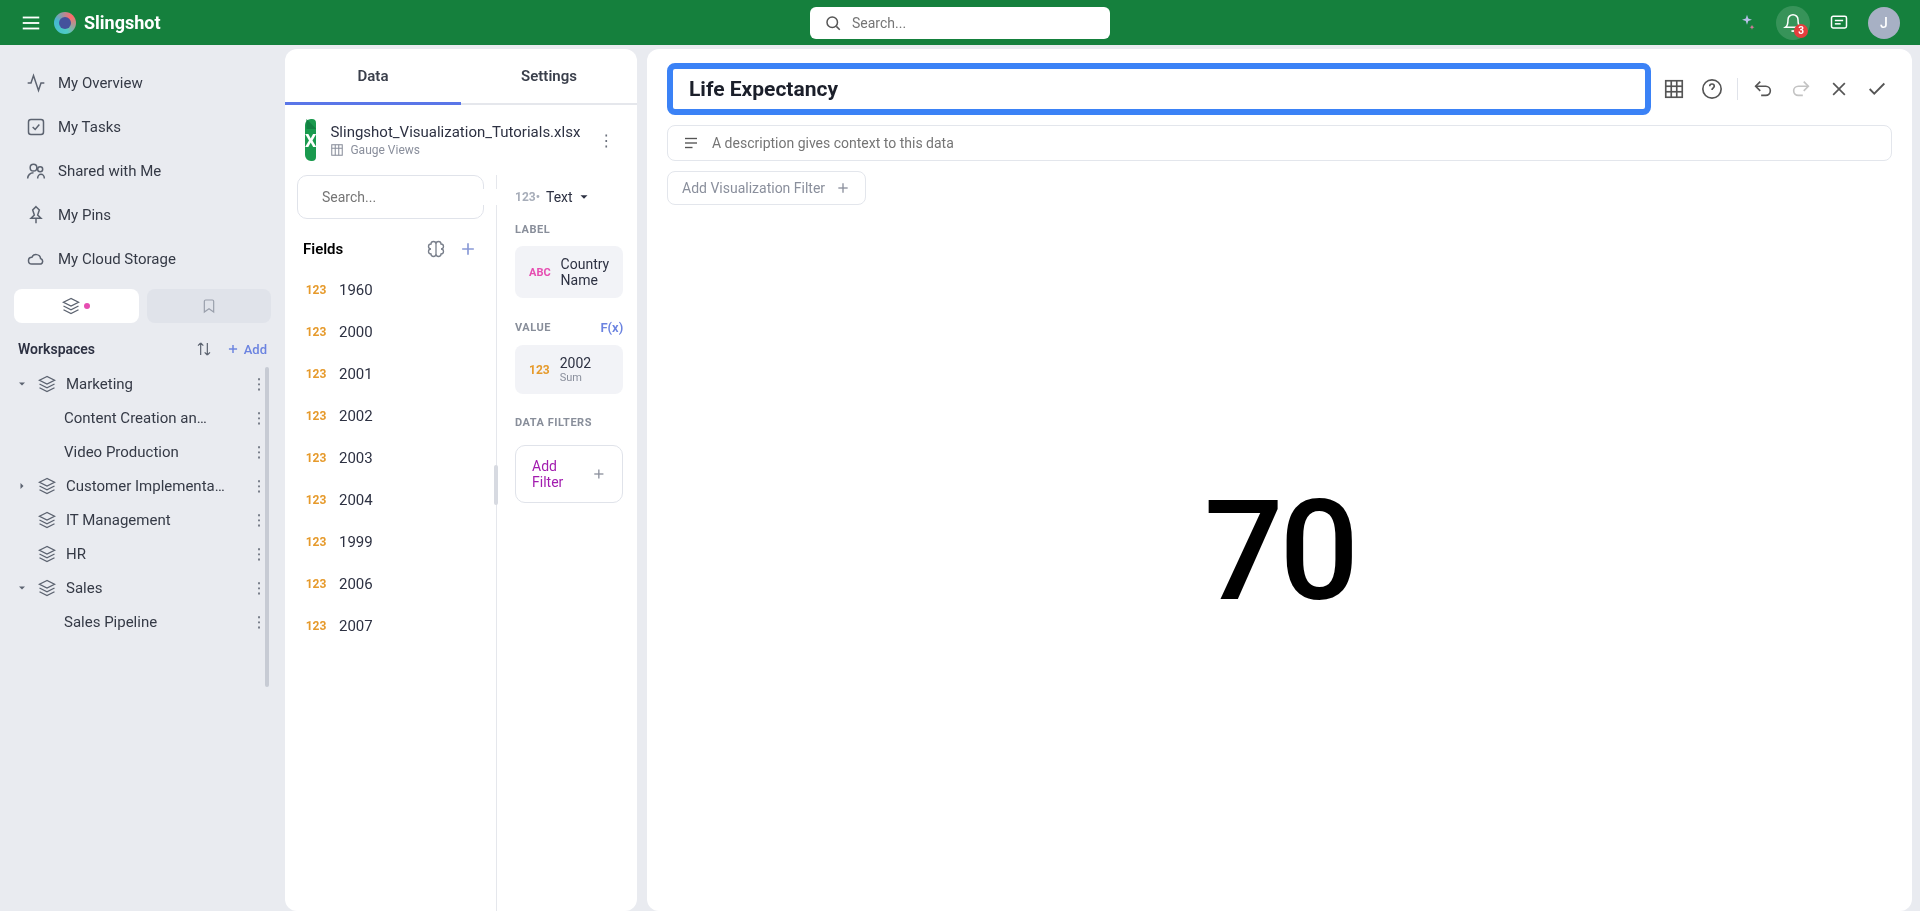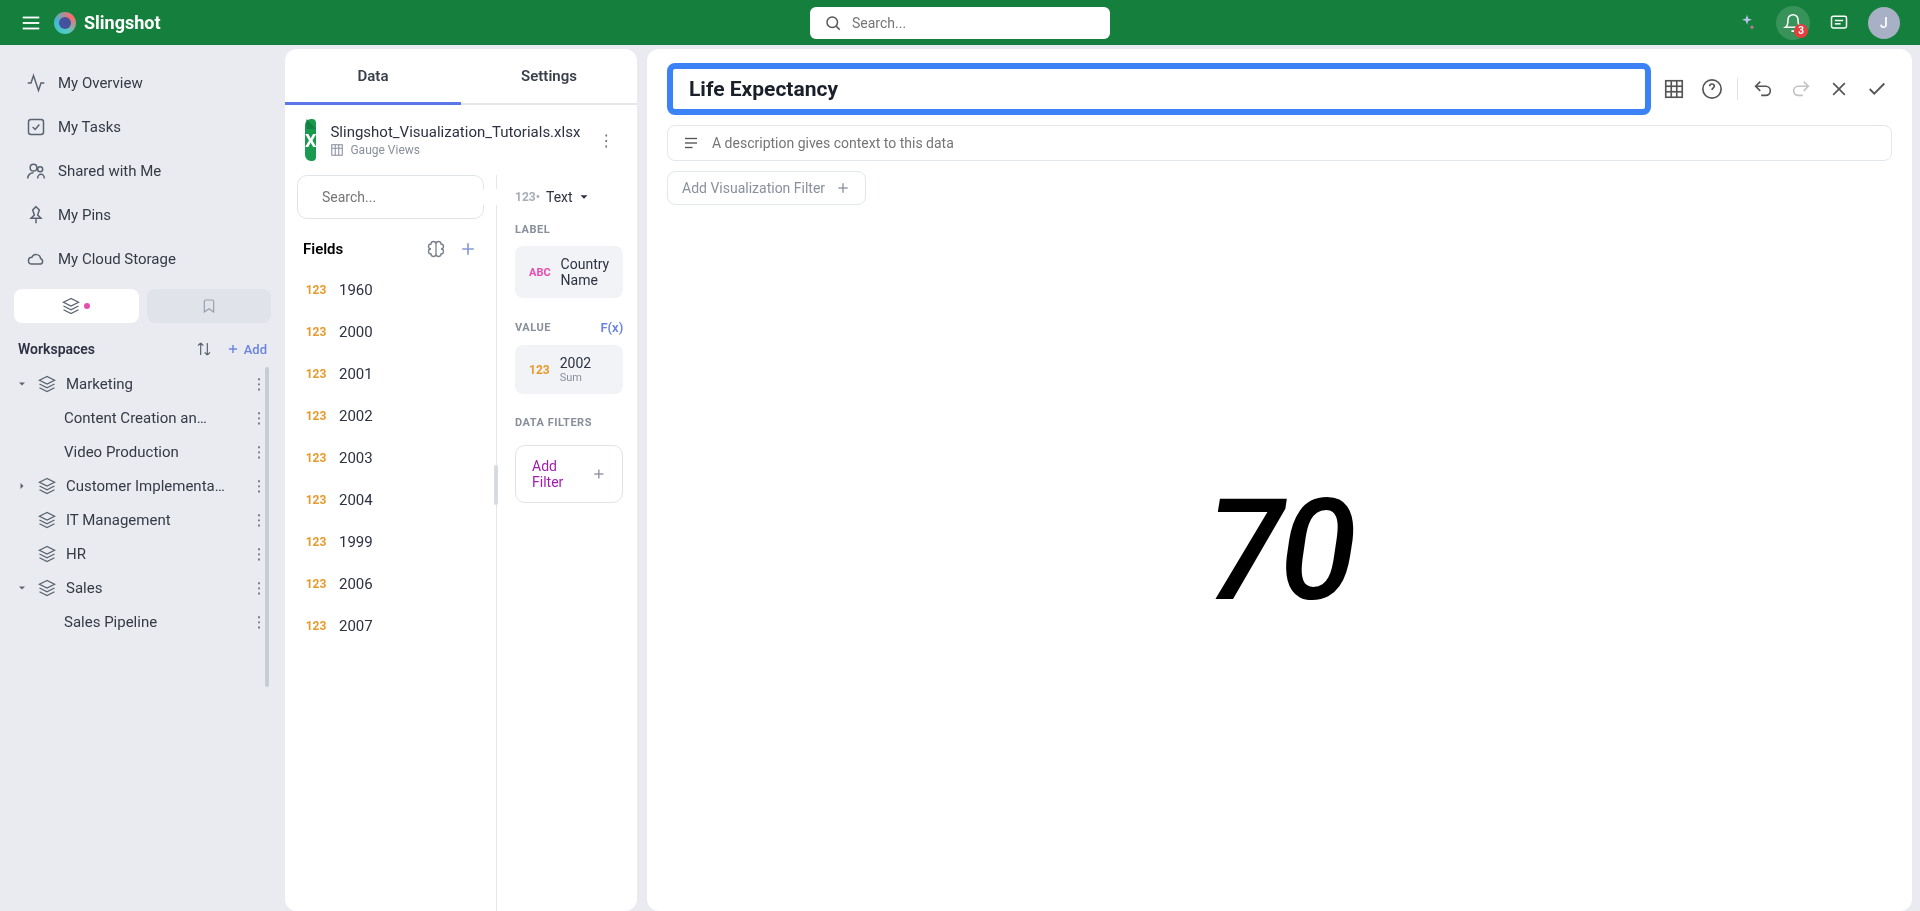--- a/index.html
+++ b/index.html
@@ -104,21 +104,21 @@
   .title-box { flex:1; border:6px solid #3b82f6; border-radius:8px; padding:8px 16px;}
   .title-box .t { font-size:21px; font-weight:700; color:#1b1f2a;}
   .vh-icon { width:30px; height:30px; display:flex; align-items:center; justify-content:center; color:#555; cursor:pointer;}
   .vh-sep { width:1px; height:22px; background:#e0e3ea; margin:0 2px;}
 
   .desc-box { border:1px solid #e3e6ec; border-radius:8px; padding:8px 14px; margin-top:10px; display:flex; align-items:center; gap:12px;}
   .desc-box input { border:none; outline:none; flex:1; font-size:14px; color:#8a8f9c; font-style:normal;}
 
   .viz-filter-btn { border:1px solid #e3e6ec; border-radius:8px; padding:8px 14px; margin-top:10px; display:flex; align-items:center; gap:10px; color:#8a8f9c; font-size:14px; cursor:pointer; width:fit-content;}
 
-  .viz-body { flex:1; display:flex; align-items:center; justify-content:center;font-style:italic;}
+  .viz-body { flex:1; display:flex; align-items:center; justify-content:center;}
   .big-num { font-size:140px; font-weight:500; color:#000; letter-spacing:-4px;}
 
   svg { display:block; }
 </style>
 </head>
 <body>
 
 <div class="header">
   <div class="menu-btn">
     <svg width="22" height="22" viewBox="0 0 24 24" fill="none" stroke="currentColor" stroke-width="2">

